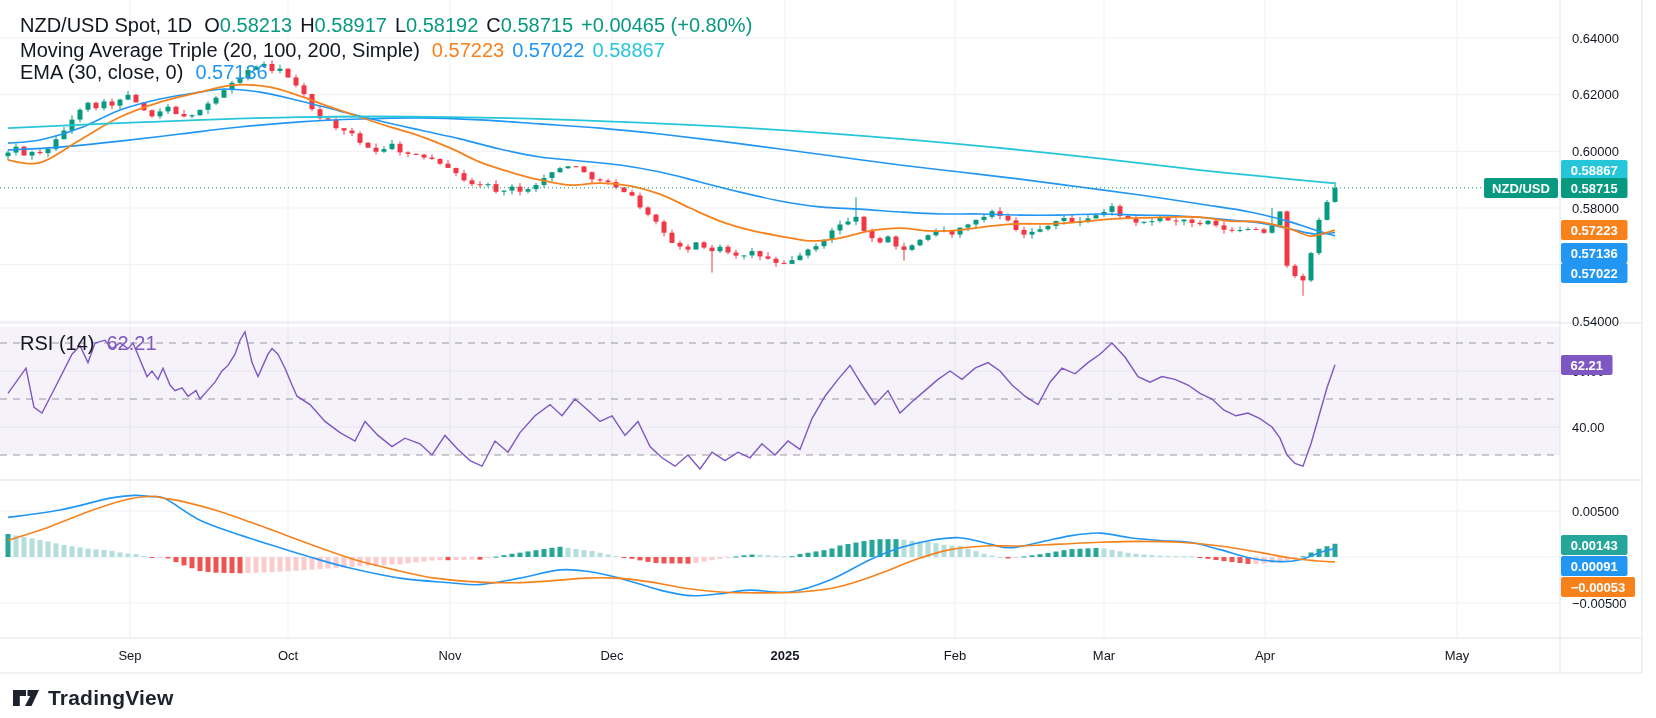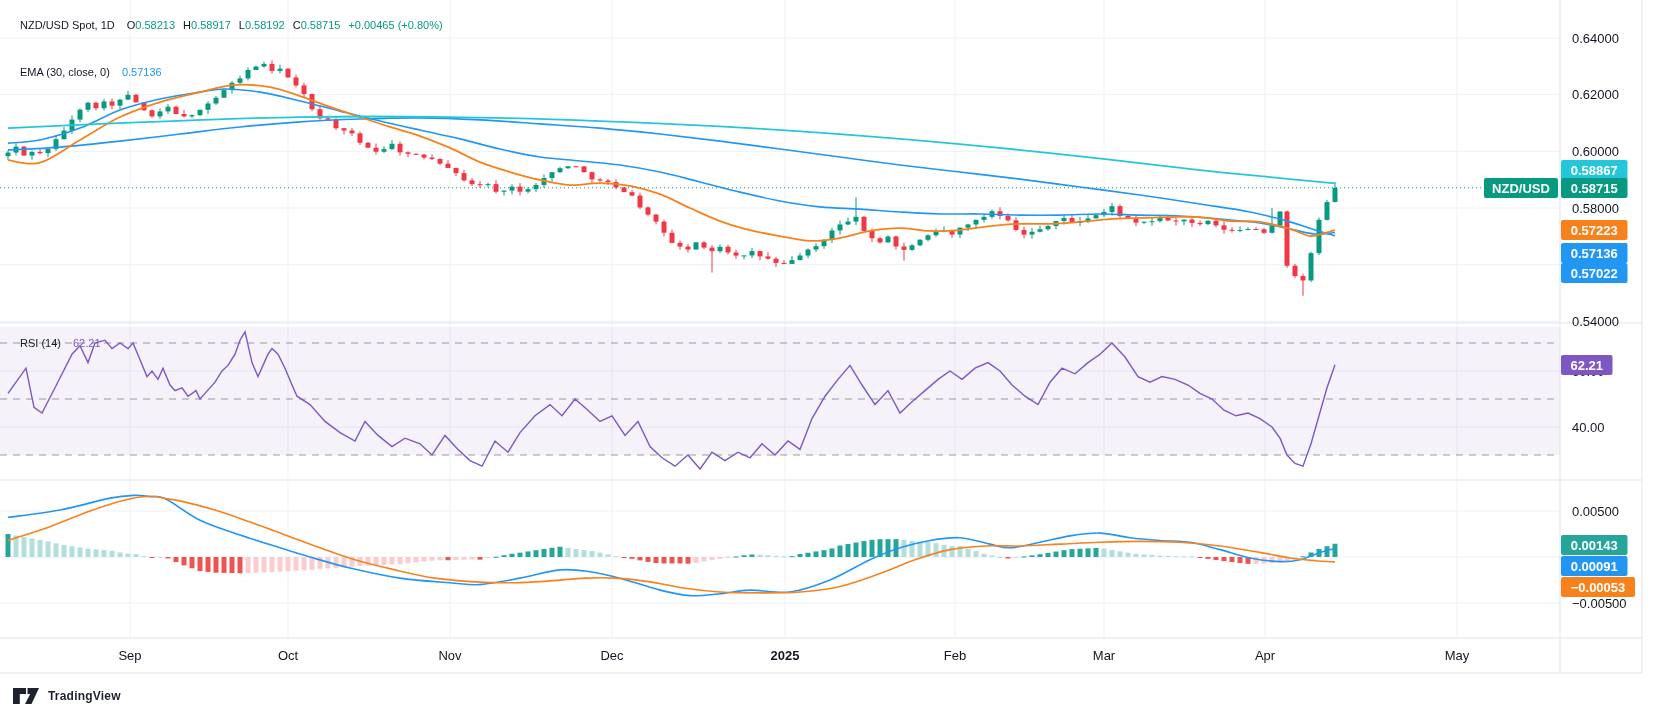--- a/index.html
+++ b/index.html
@@ -1,25 +1,25 @@
 <!DOCTYPE html>
 <html><head>
 <meta charset="utf-8">
 <style>
   html,body{margin:0;padding:0;background:#fff;}
   body{width:1656px;height:718px;position:relative;overflow:hidden;
        font-family:"Liberation Sans",sans-serif;color:#131722;}
   #chart-wrap{position:absolute;inset:0;text-align:right;}
   svg{display:block;}
-  .legend-row{position:absolute;left:20px;font-size:11px;line-height:19px;white-space:nowrap;z-index:5;}
+  .legend-row{position:absolute;left:20px;font-size:20px;line-height:19px;white-space:nowrap;z-index:5;}
   .legend-row span{margin-right:8px;}
   .legend-row .t{margin-right:12px;}
   .legend-row .pfx{margin-right:0;}
   .footer-brand{position:absolute;left:12px;top:686px;display:flex;align-items:center;z-index:5;}
-  .footer-brand .brand-text{font-size:12px;font-weight:600;color:#1e222d;margin-left:8px;letter-spacing:.2px;}
+  .footer-brand .brand-text{font-size:21px;font-weight:600;color:#1e222d;margin-left:8px;letter-spacing:.2px;}
 </style>
 </head>
 <body>
 
 <div id="chart-wrap">
   <svg id="chart" width="1656" height="718" viewBox="0 0 1656 718">
       <g>
         <line x1="130" x2="130" y1="0" y2="638" stroke="#eef1f7" stroke-width="1"></line>
         <line x1="288" x2="288" y1="0" y2="638" stroke="#eef1f7" stroke-width="1"></line>
         <line x1="450" x2="450" y1="0" y2="638" stroke="#eef1f7" stroke-width="1"></line>
@@ -627,20 +627,23 @@
         <text x="1104" y="660" font-family="&quot;Liberation Sans&quot;,sans-serif" font-size="13" fill="#131722" text-anchor="middle" font-weight="400">Mar</text>
         <text x="1265" y="660" font-family="&quot;Liberation Sans&quot;,sans-serif" font-size="13" fill="#131722" text-anchor="middle" font-weight="400">Apr</text>
         <text x="1457" y="660" font-family="&quot;Liberation Sans&quot;,sans-serif" font-size="13" fill="#131722" text-anchor="middle" font-weight="400">May</text>
       </g>
     </svg>
 
   <div class="legend-row" style="top:16px">
     <span class="t">NZD/USD Spot, 1D</span><span class="pfx">O</span><span style="color: rgb(8, 153, 129);">0.58213</span><span class="pfx">H</span><span style="color: rgb(8, 153, 129);">0.58917</span><span class="pfx">L</span><span style="color: rgb(8, 153, 129);">0.58192</span><span class="pfx">C</span><span style="color: rgb(8, 153, 129);">0.58715</span><span style="color: rgb(8, 153, 129);">+0.00465 (+0.80%)</span>
   </div>
 
+  <div class="legend-row" style="top:41px">
+    <span class="t">Moving Average Triple (20, 100, 200, Simple)</span><span style="color: rgb(247, 130, 28);">0.57223</span><span style="color: rgb(33, 150, 243);">0.57022</span><span style="color: rgb(38, 198, 218);">0.58867</span>
+  </div>
 
   <div class="legend-row" style="top:63px">
     <span class="t">EMA (30, close, 0)</span><span style="color: rgb(33, 150, 243);">0.57136</span>
   </div>
 
   <div class="legend-row" style="top:334px">
     <span class="t">RSI (14)</span><span style="color: rgb(126, 87, 194);">62.21</span>
   </div>
 
 

